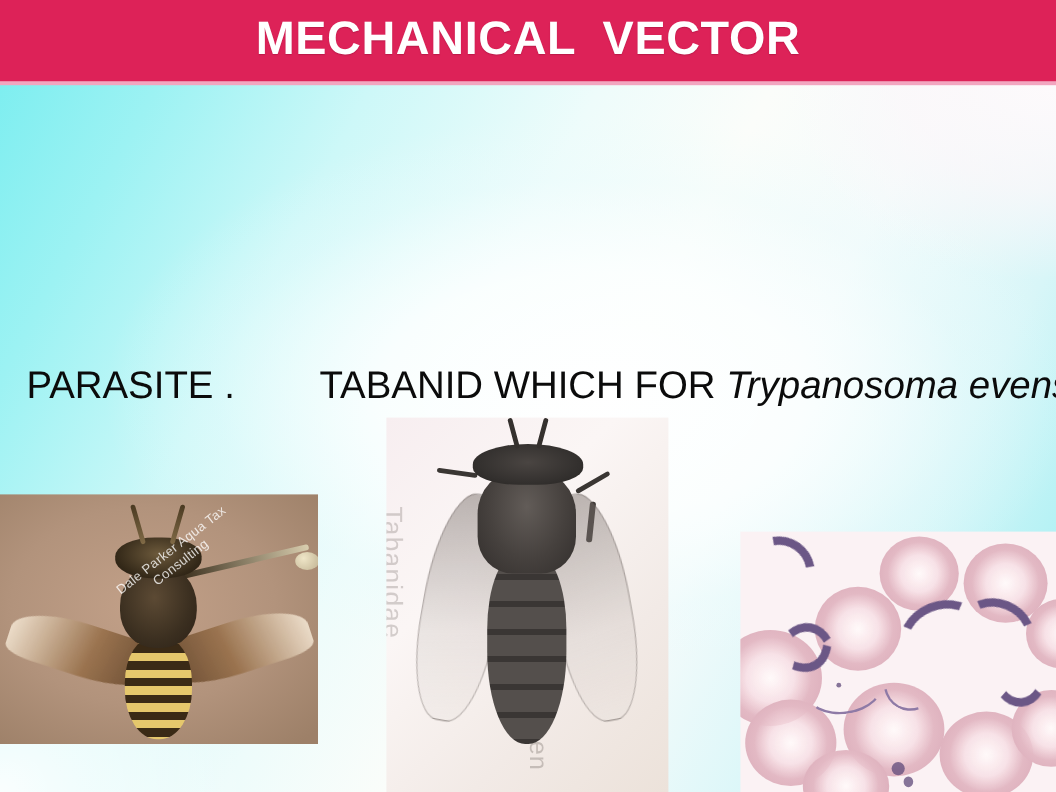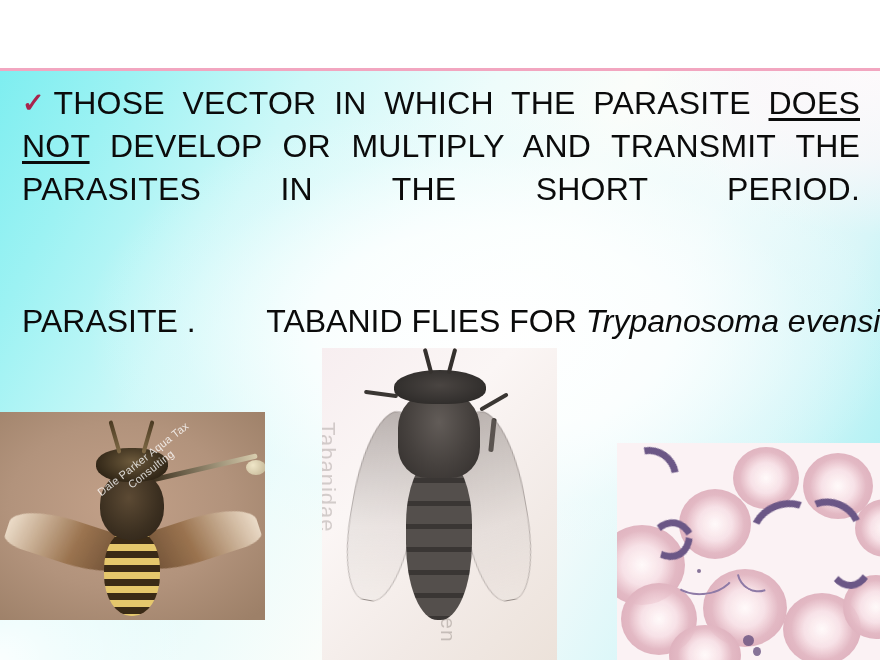--- a/index.html
+++ b/index.html
@@ -340,28 +340,28 @@
 </style>
 </head>
 <body>
 
 <div class="slide">
 
   <div class="bg"></div>
   <div class="bg-tr"></div>
   <div class="bg-bl"></div>
 
+  <div class="header">
+    <h1 class="title">MECHANICAL  VECTOR</h1>
+  </div>
   <div class="header-rule"></div>
 
-  <div class="body-block">
-    <p class="para last-justify"><span class="check">✓</span><span>THOSE VECTOR IN WHICH THE PARASITE </span><span class="u">DOES NOT</span><span> DEVELOP OR MULTIPLY AND TRANSMIT THE PARASITES IN THE SHORT PERIOD.</span></p>
-  </div>
 
   <p class="example">
-      <span class="ex-line1"><span>PARASITE .</span><span>        </span><span>TABANID FLIES FOR </span><span class="ital">Trypanosoma evensi.</span></span>
+      <span class="ex-line1"><span>PARASITE .</span><span>        </span><span>TABANID WHICH FOR </span><span class="ital">Trypanosoma evensi.</span></span>
     </p>
 
   <div class="photo-left">
     <div class="hf-pin"></div>
     <div class="hf-pinhead"></div>
     <div class="hf-wing l"></div>
     <div class="hf-wing r"></div>
     <div class="hf-abdomen"></div>
     <div class="hf-thorax"></div>
     <div class="hf-head"></div>

